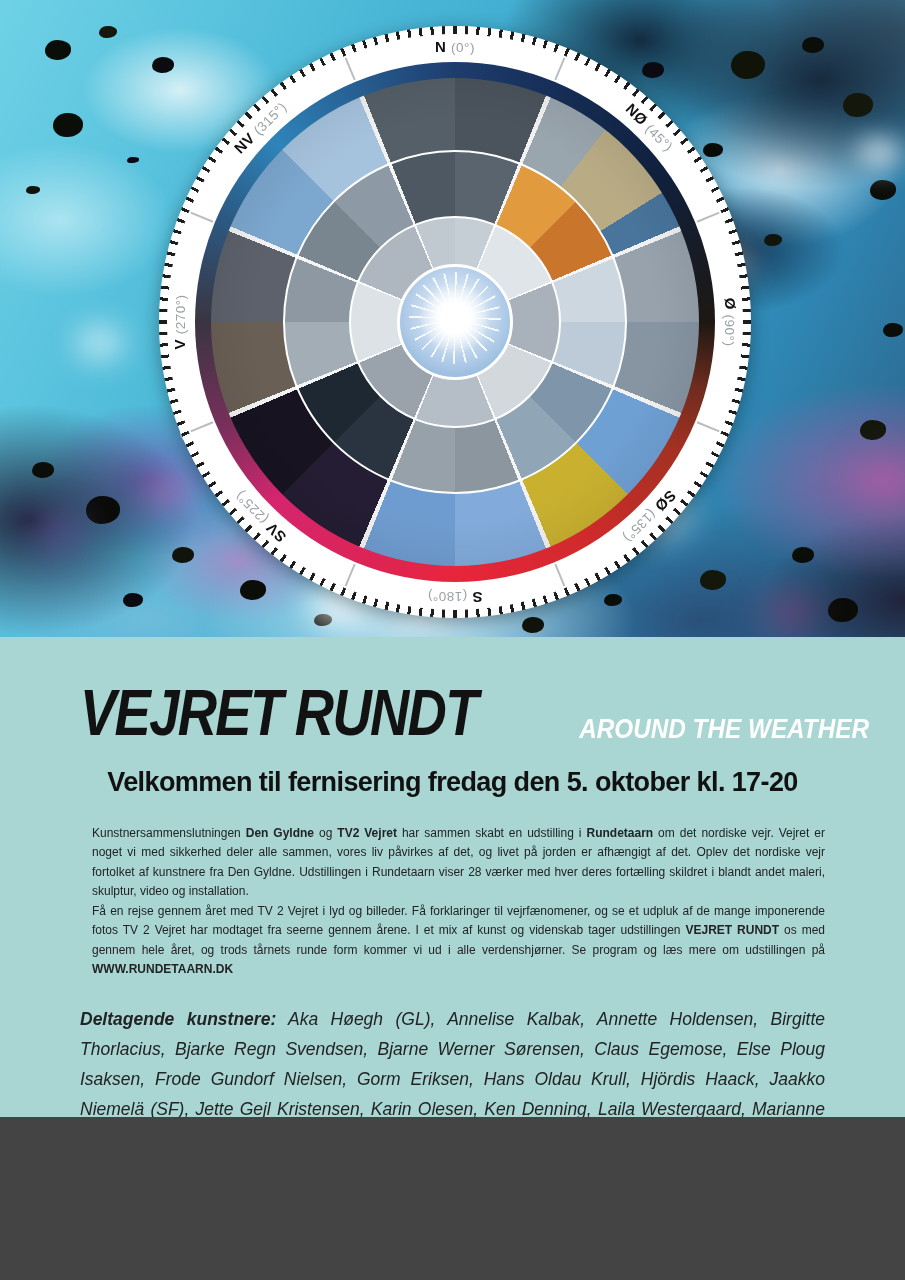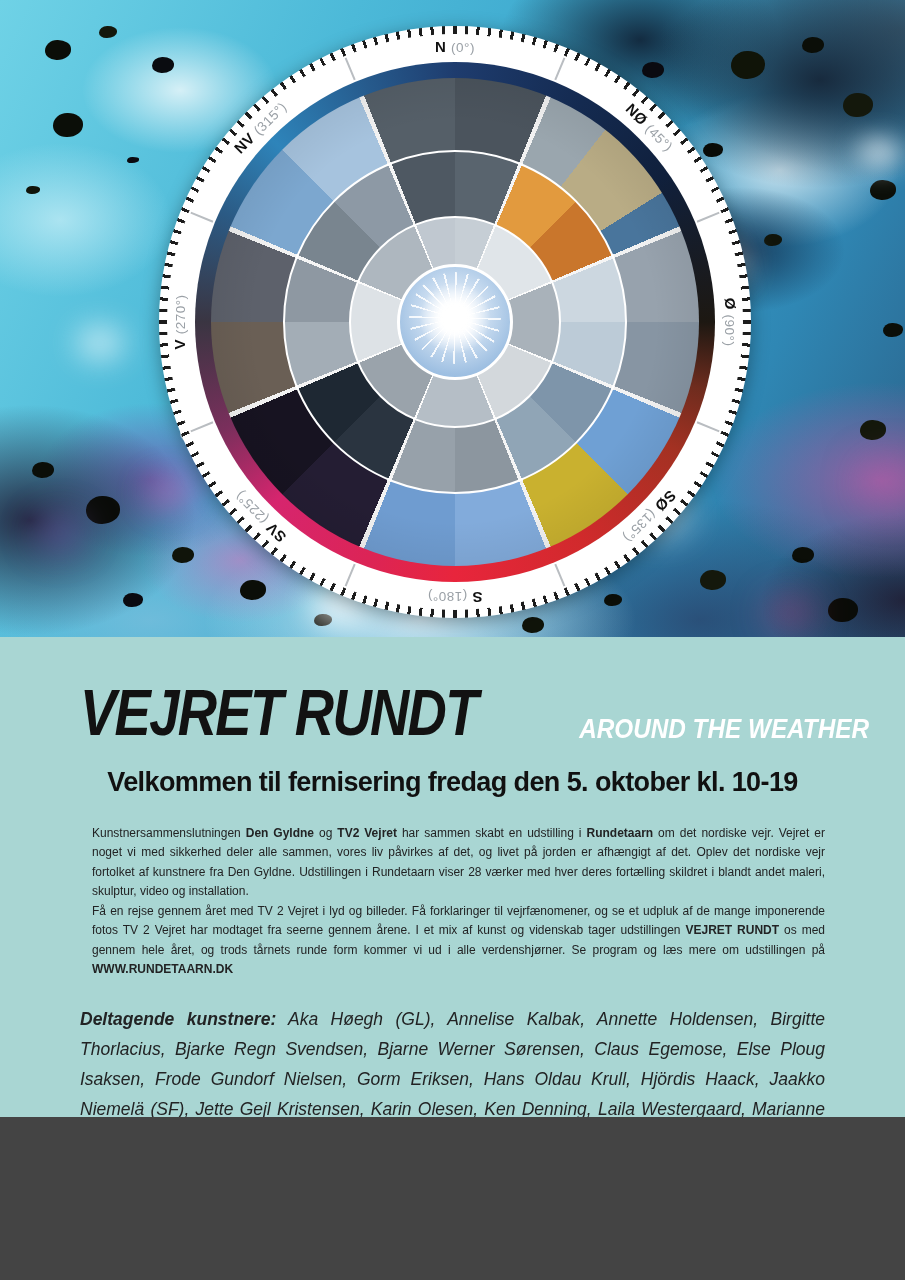--- a/index.html
+++ b/index.html
@@ -222,20 +222,20 @@
         </div>
         <div class="spoke" style="transform: translate(-50%, -50%) rotate(337.5deg) translateY(-274px);"></div>
       </div>
   </div>
 
   <div class="info">
     <div class="title-row">
       <div class="title-main">VEJRET RUNDT</div>
       <div class="title-en">AROUND THE WEATHER</div>
     </div>
-    <div class="invite">Velkommen til fernisering fredag den 5. oktober kl. 10-19</div>
+    <div class="invite">Velkommen til fernisering fredag den 5. oktober kl. 17-20</div>
     <p class="bodytext">Kunstnersammenslutningen <b>Den Gyldne</b> og <b>TV2 Vejret</b> har sammen skabt en udstilling i <b>Rundetaarn</b> om det nordiske vejr.  Vejret er noget vi med sikkerhed deler alle sammen, vores liv påvirkes af det, og livet på jorden er afhængigt af det. Oplev det nordiske vejr fortolket af kunstnere fra Den Gyldne. Udstillingen i Rundetaarn viser 28 værker med hver deres fortælling skildret i blandt andet maleri, skulptur, video og installation.</p>
     <p class="bodytext">Få en rejse gennem året med TV 2 Vejret i lyd og billeder. Få forklaringer til vejrfænomener, og se et udpluk af de mange imponerende fotos TV 2 Vejret har modtaget fra seerne gennem årene. I et mix af kunst og videnskab tager udstillingen <b>VEJRET RUNDT</b> os med gennem hele året, og trods tårnets runde form kommer vi ud i alle verdenshjørner.  Se program og læs mere om udstillingen på <b>WWW.RUNDETAARN.DK</b></p>
     <p class="artists"><b>Deltagende kunstnere:</b> Aka Høegh (GL), Annelise Kalbak, Annette Holdensen, Birgitte Thorlacius, Bjarke Regn Svendsen, Bjarne Werner Sørensen, Claus Egemose, Else Ploug Isaksen, Frode Gundorf Nielsen, Gorm Eriksen, Hans Oldau Krull, Hjördis Haack, Jaakko Niemelä (SF), Jette Gejl Kristensen, Karin Olesen, Ken Denning, Laila Westergaard, Marianne Jørgensen, Ole Folmer Hansen, Olov Tällström (S), Peter Svedberg (S), Solveig Lohne, Steffen Tast, Søren Birk, Tanja Nelleman, Torbjørn Olsen (FO), Trondur Patursson (FO), Viel Bjerkestedt Andersen (N)</p>
 
   </div>
 
 </div>
 
 </body></html>

